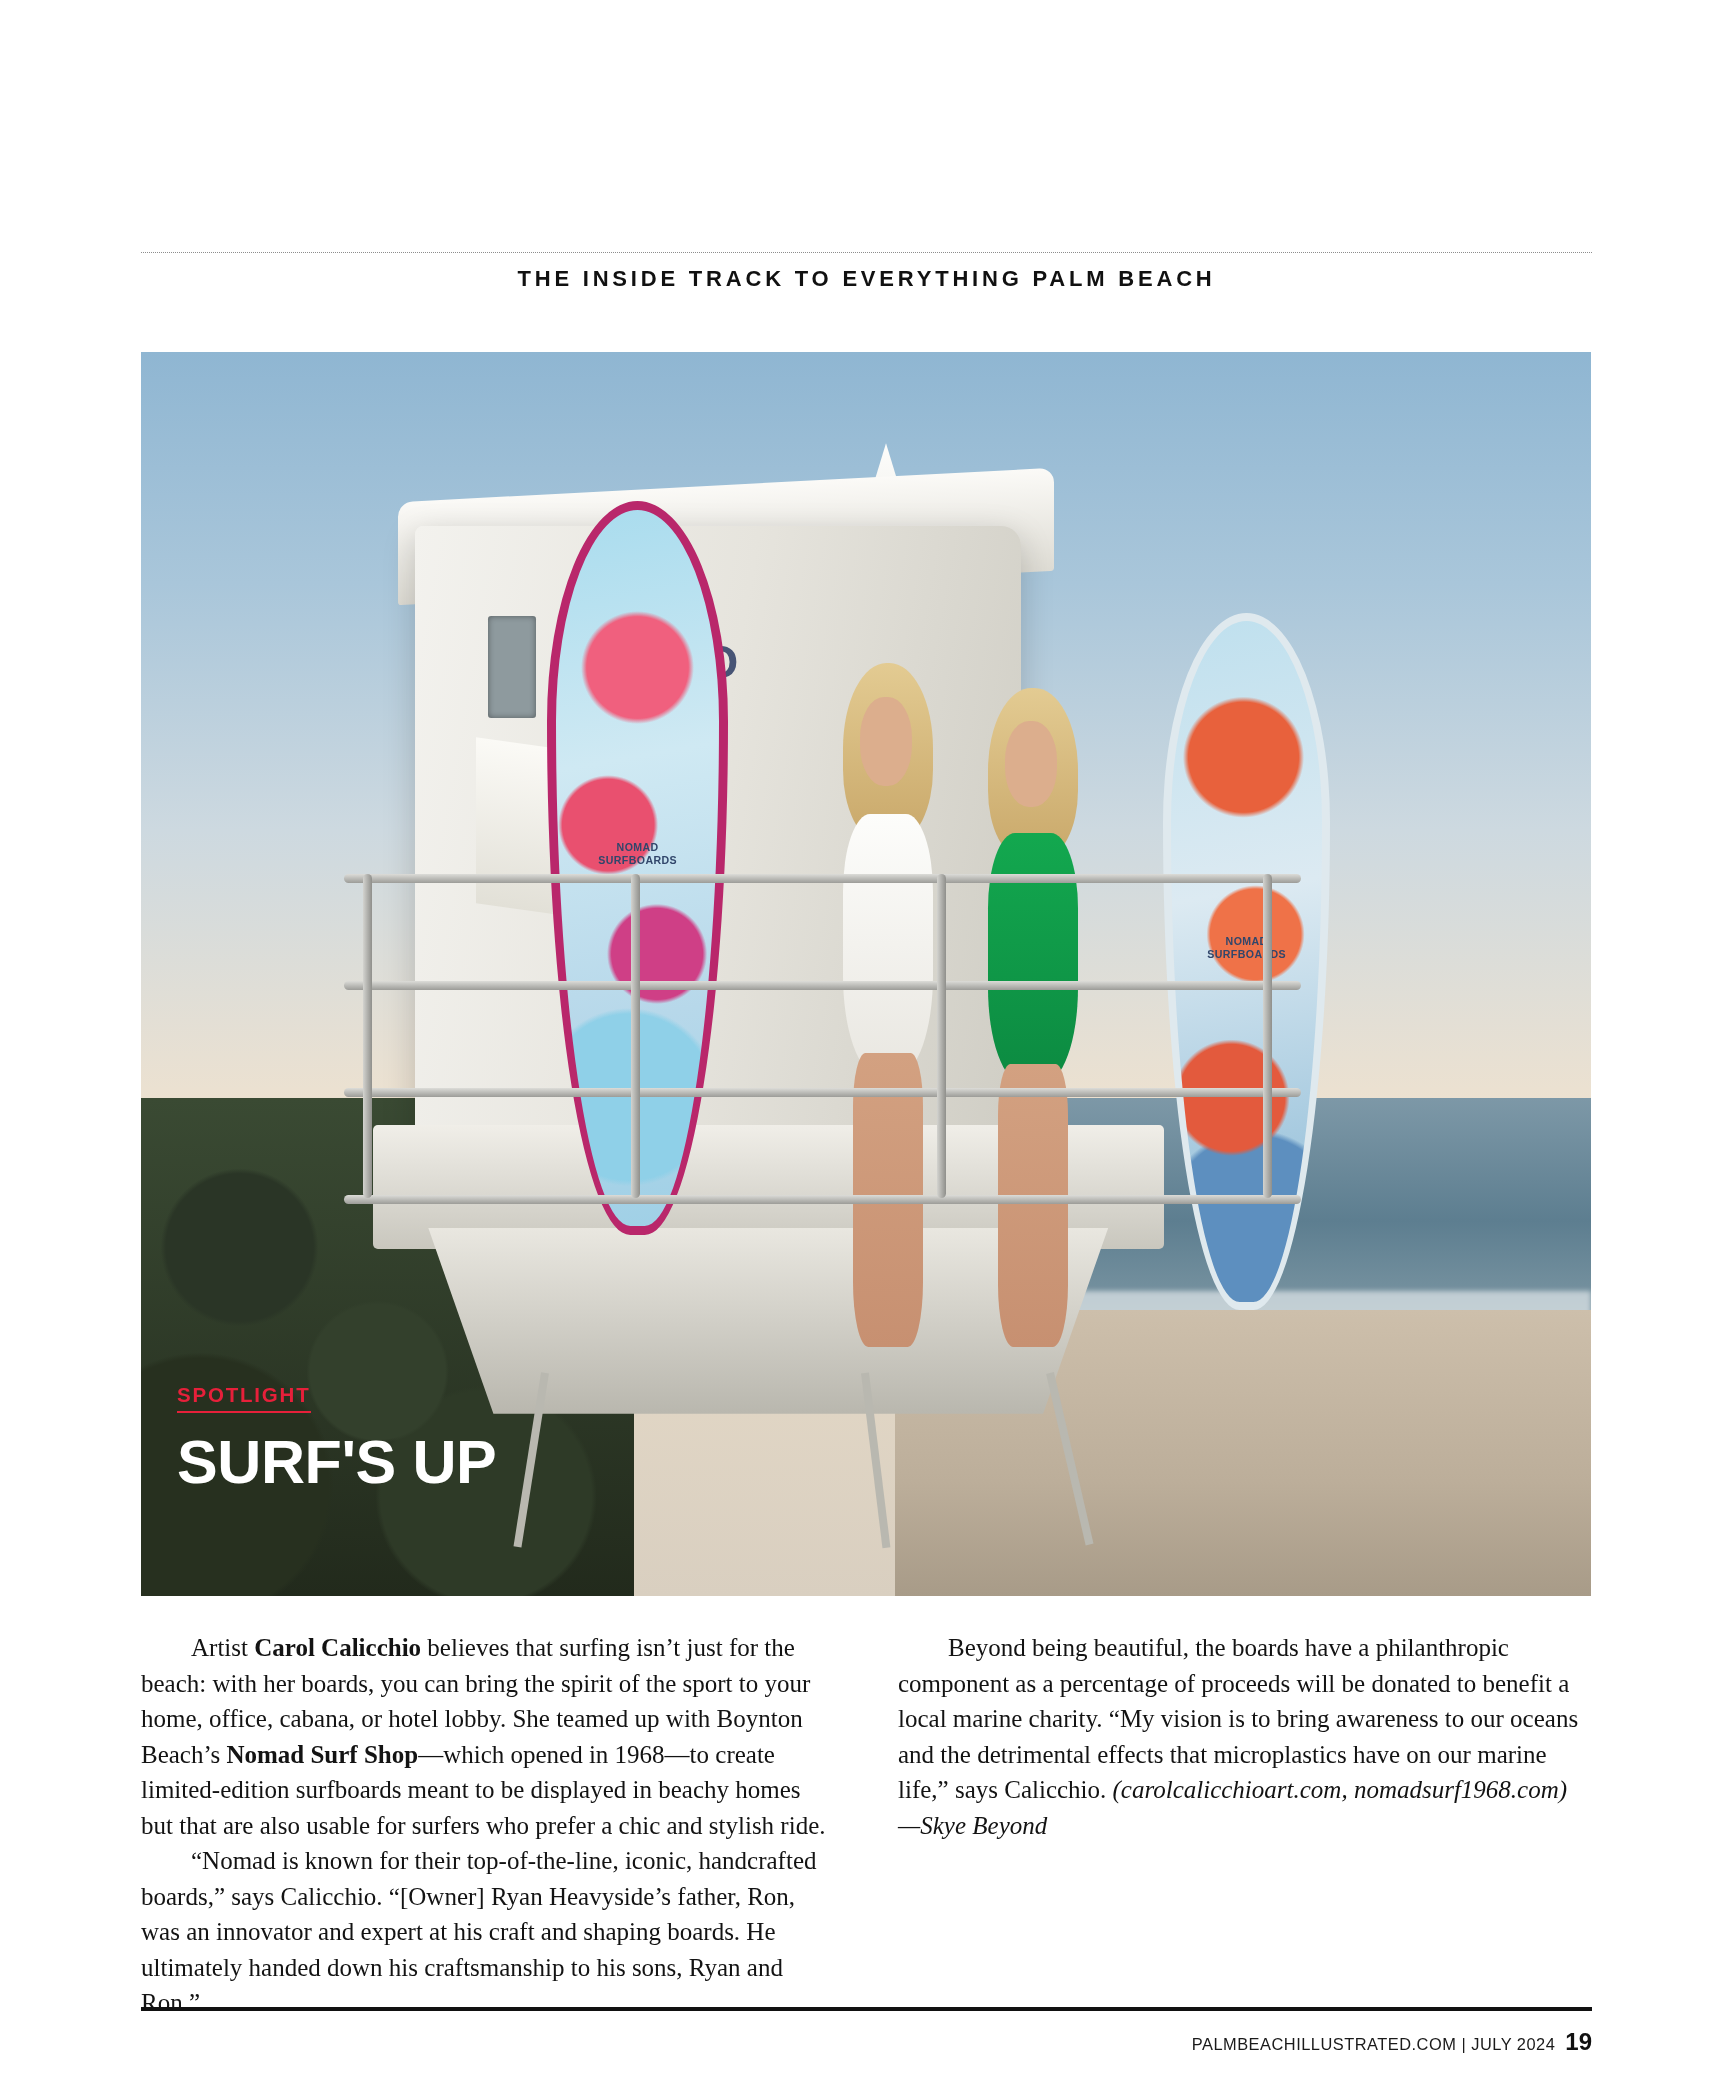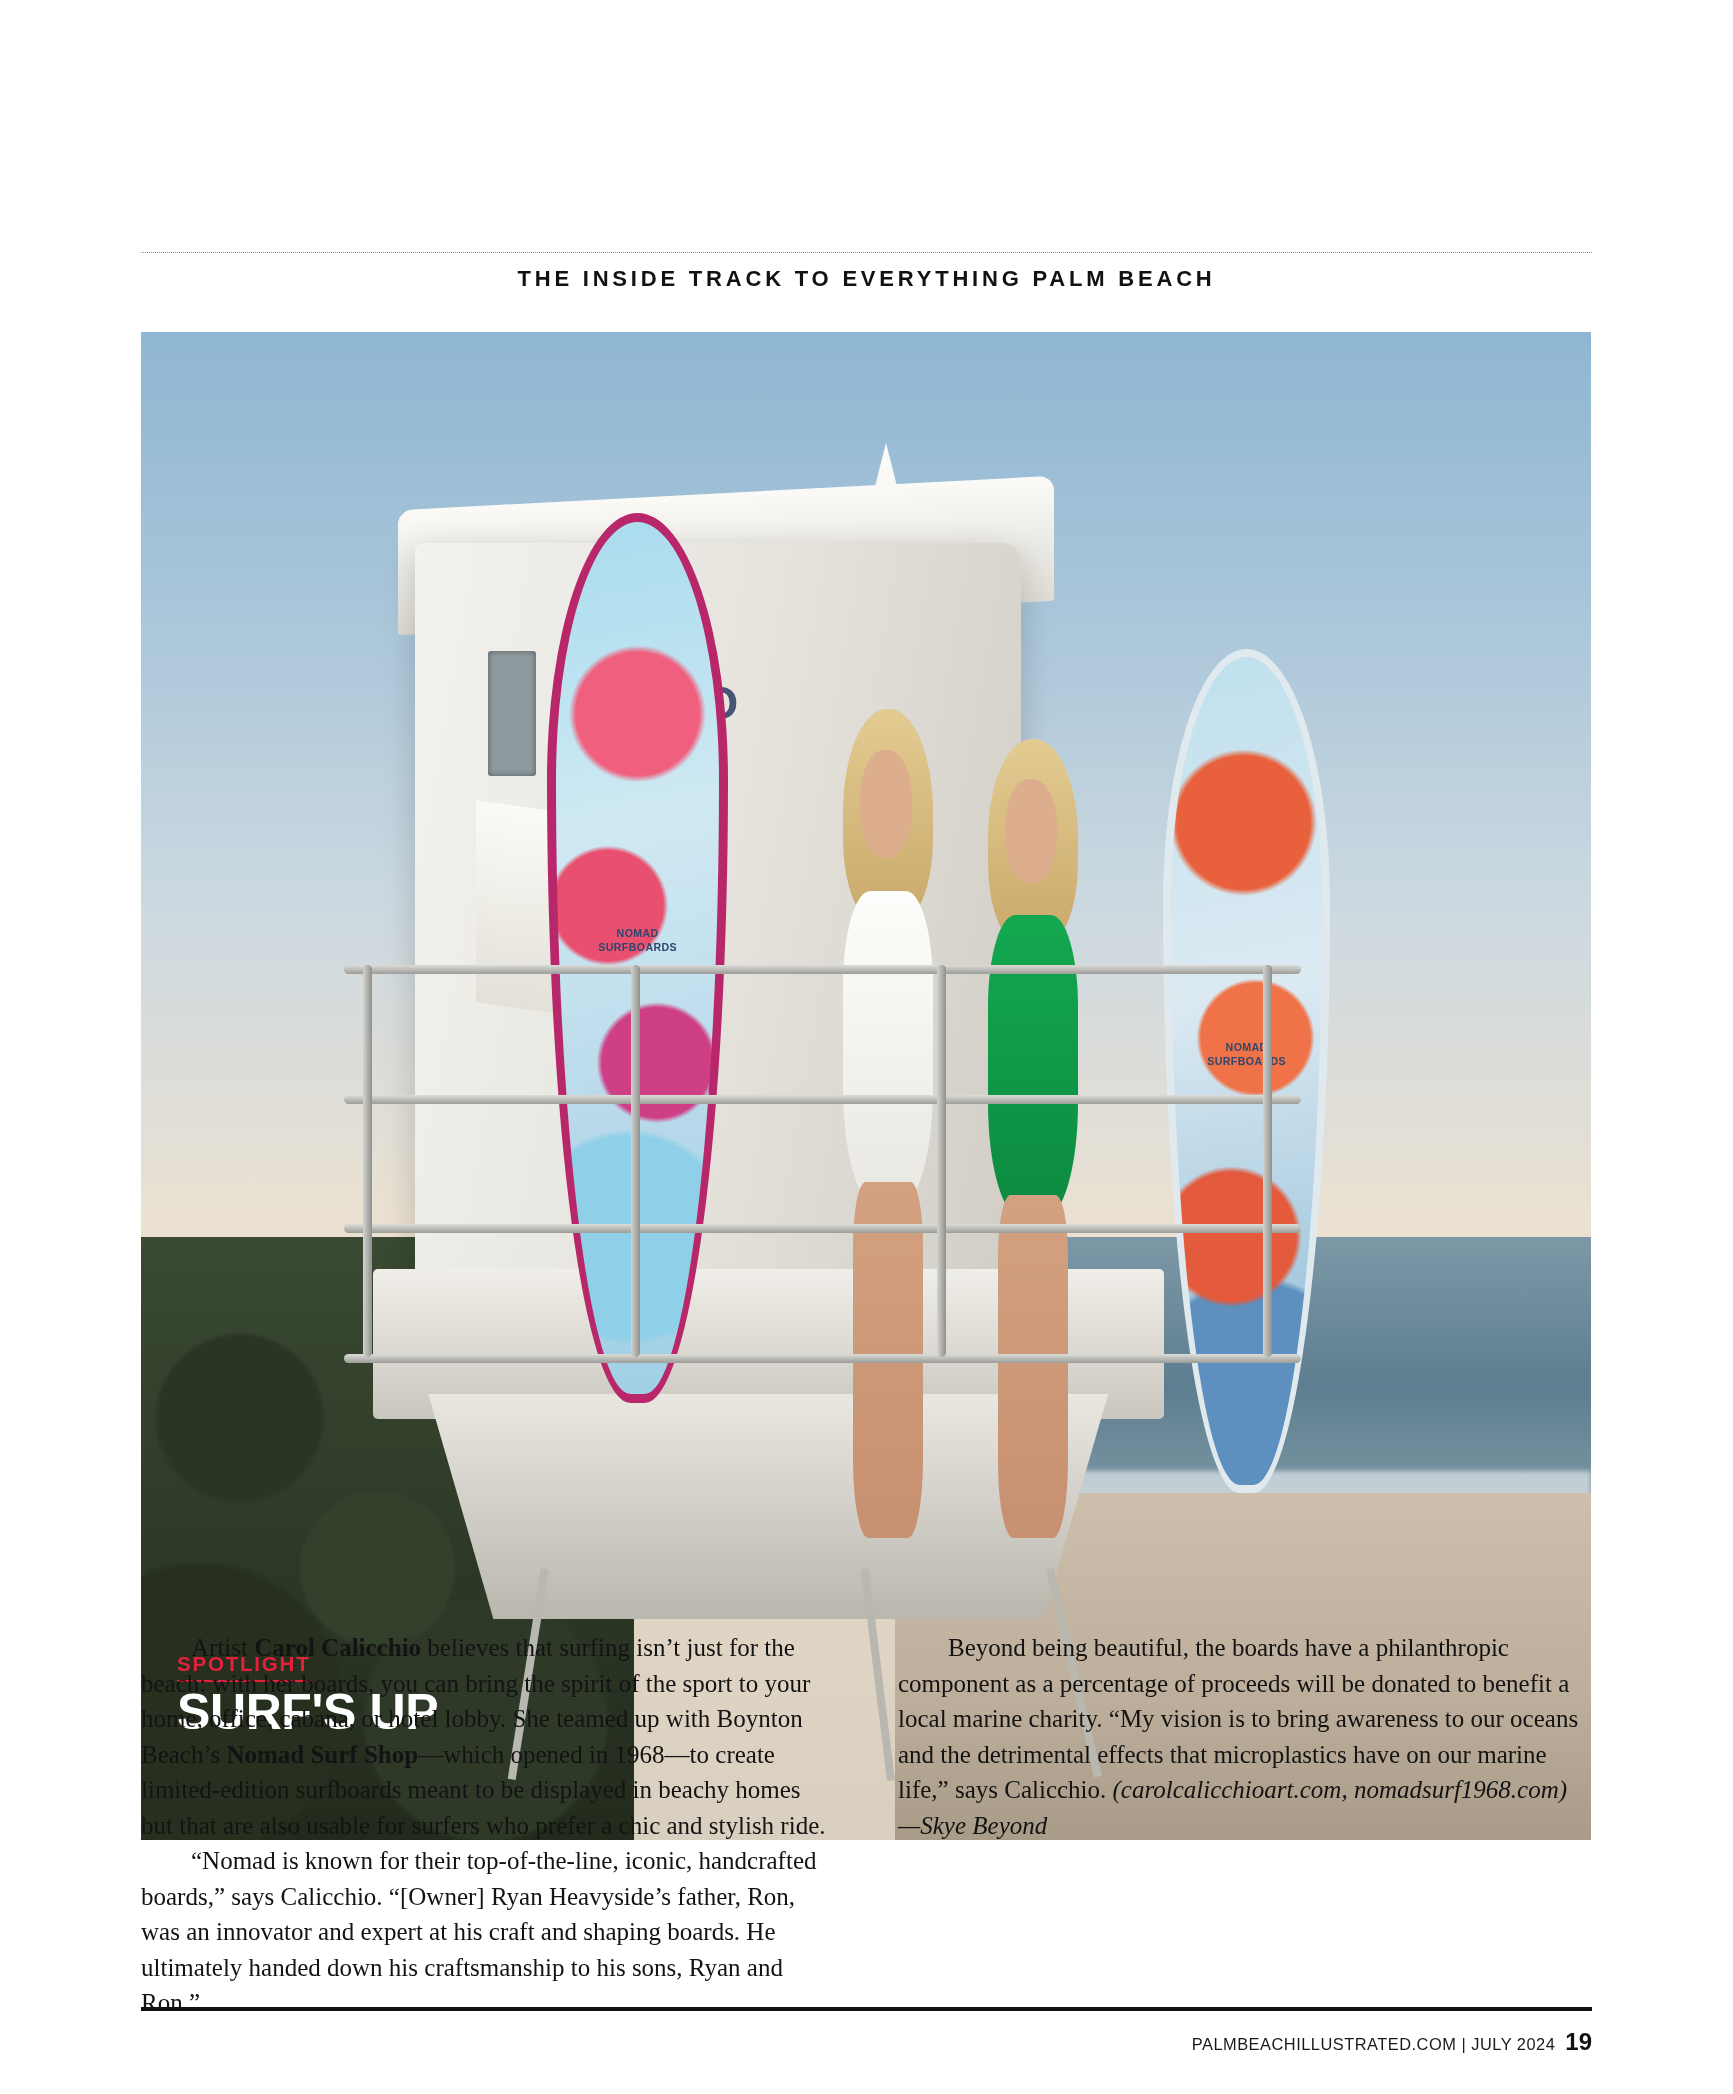--- a/index.html
+++ b/index.html
@@ -43,22 +43,22 @@
     font-family:"Liberation Sans", sans-serif;
     font-weight:700;
     font-size:22px;
     letter-spacing:3.8px;
     color:#111;
   }
 
   
   .hero {
     position:absolute;
-    left:141px; top:332px;
-    width:1450px; height:1508px;
+    left:141px; top:352px;
+    width:1450px; height:1244px;
     overflow:hidden;
     background:linear-gradient(#9fc0d6 0%, #bcd3e2 40%, #e8dcc9 68%, #d9cfc0 100%);
   }
   
   .sky {
     position:absolute; left:0; top:0; width:100%; height:62%;
     background:linear-gradient(#8fb6d2 0%, #a9c6da 30%, #cdd9e0 62%, #efe2cf 100%);
   }
   .sea {
     position:absolute; left:58%; top:60%; width:42%; height:18%;
@@ -253,24 +253,24 @@
     font-size:20.5px;
     letter-spacing:1.8px;
     color:#e6203a;
     border-bottom:2.5px solid #e6203a;
     display:inline-block;
     padding-bottom:4.1px;
   }
   .headline {
     font-family:"Liberation Sans", sans-serif;
     font-weight:700;
-    font-size:50px;
+    font-size:61px;
     letter-spacing:-0.4px;
     color:#ffffff;
-    margin-top:5px;
+    margin-top:19px;
     line-height:1;
   }
 
   
   .body-cols {
     position:absolute;
     left:141px; top:1630px;
     width:1450px;
     display:flex;
     gap:64px;

